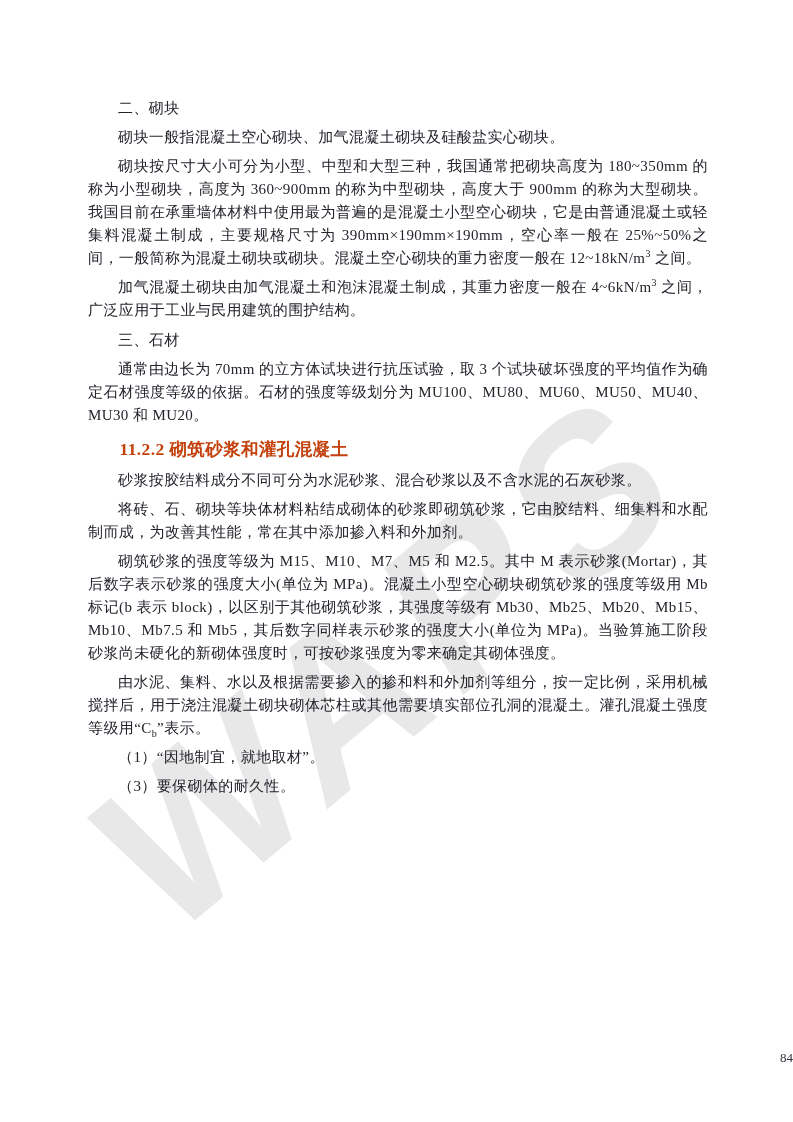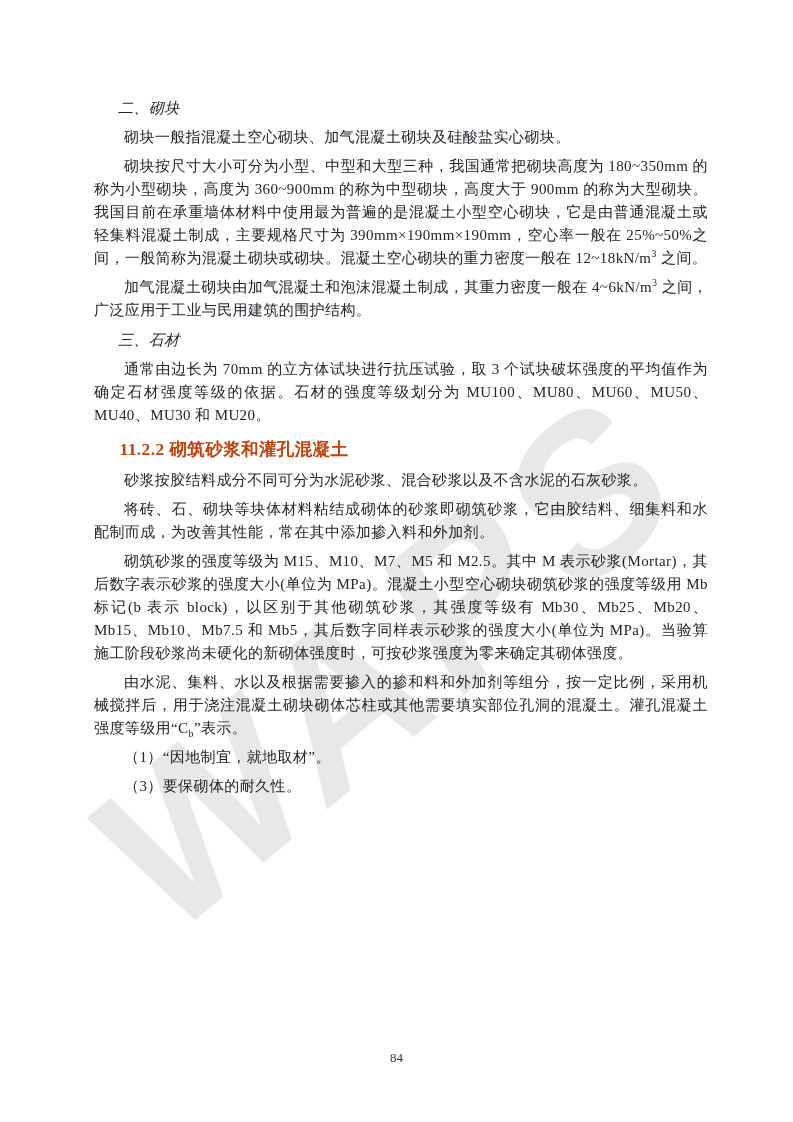--- a/index.html
+++ b/index.html
@@ -30,45 +30,44 @@
   .content{
     position:absolute;
     left:88px;top:90px;
     width:620px;
     z-index:1;
     font-size:15px;
     line-height:23px;
     letter-spacing:0.4px;
   }
   .content p{
-    margin:5px 0 6px 6px;
+    margin:5px 0 6px 0;
     text-indent:2em;
     text-align:justify;
   }
   .content p.subhead{
     text-align:left;
     margin:7px 0 6px 0;
-    font-style:italic;
   }
   .content h2{
     font-size:17.5px;
     line-height:24px;
     font-weight:bold;
     color:#c2410c;
     margin:10px 0 8px 0;
     text-indent:1.8em;
     font-family:"Liberation Serif","DejaVu Serif",serif;
   }
   sup{font-size:10px;line-height:0;vertical-align:super;}
   sub{font-size:10px;line-height:0;vertical-align:sub;}
   .page-number{
     position:absolute;
     left:0;right:0;
     top:1050px;
-    text-align:center;
+    text-align:right;
     font-size:13px;
     color:#33343c;
     z-index:1;
   }
 </style>
 </head>
 <body>
 
 <div class="page">
 

